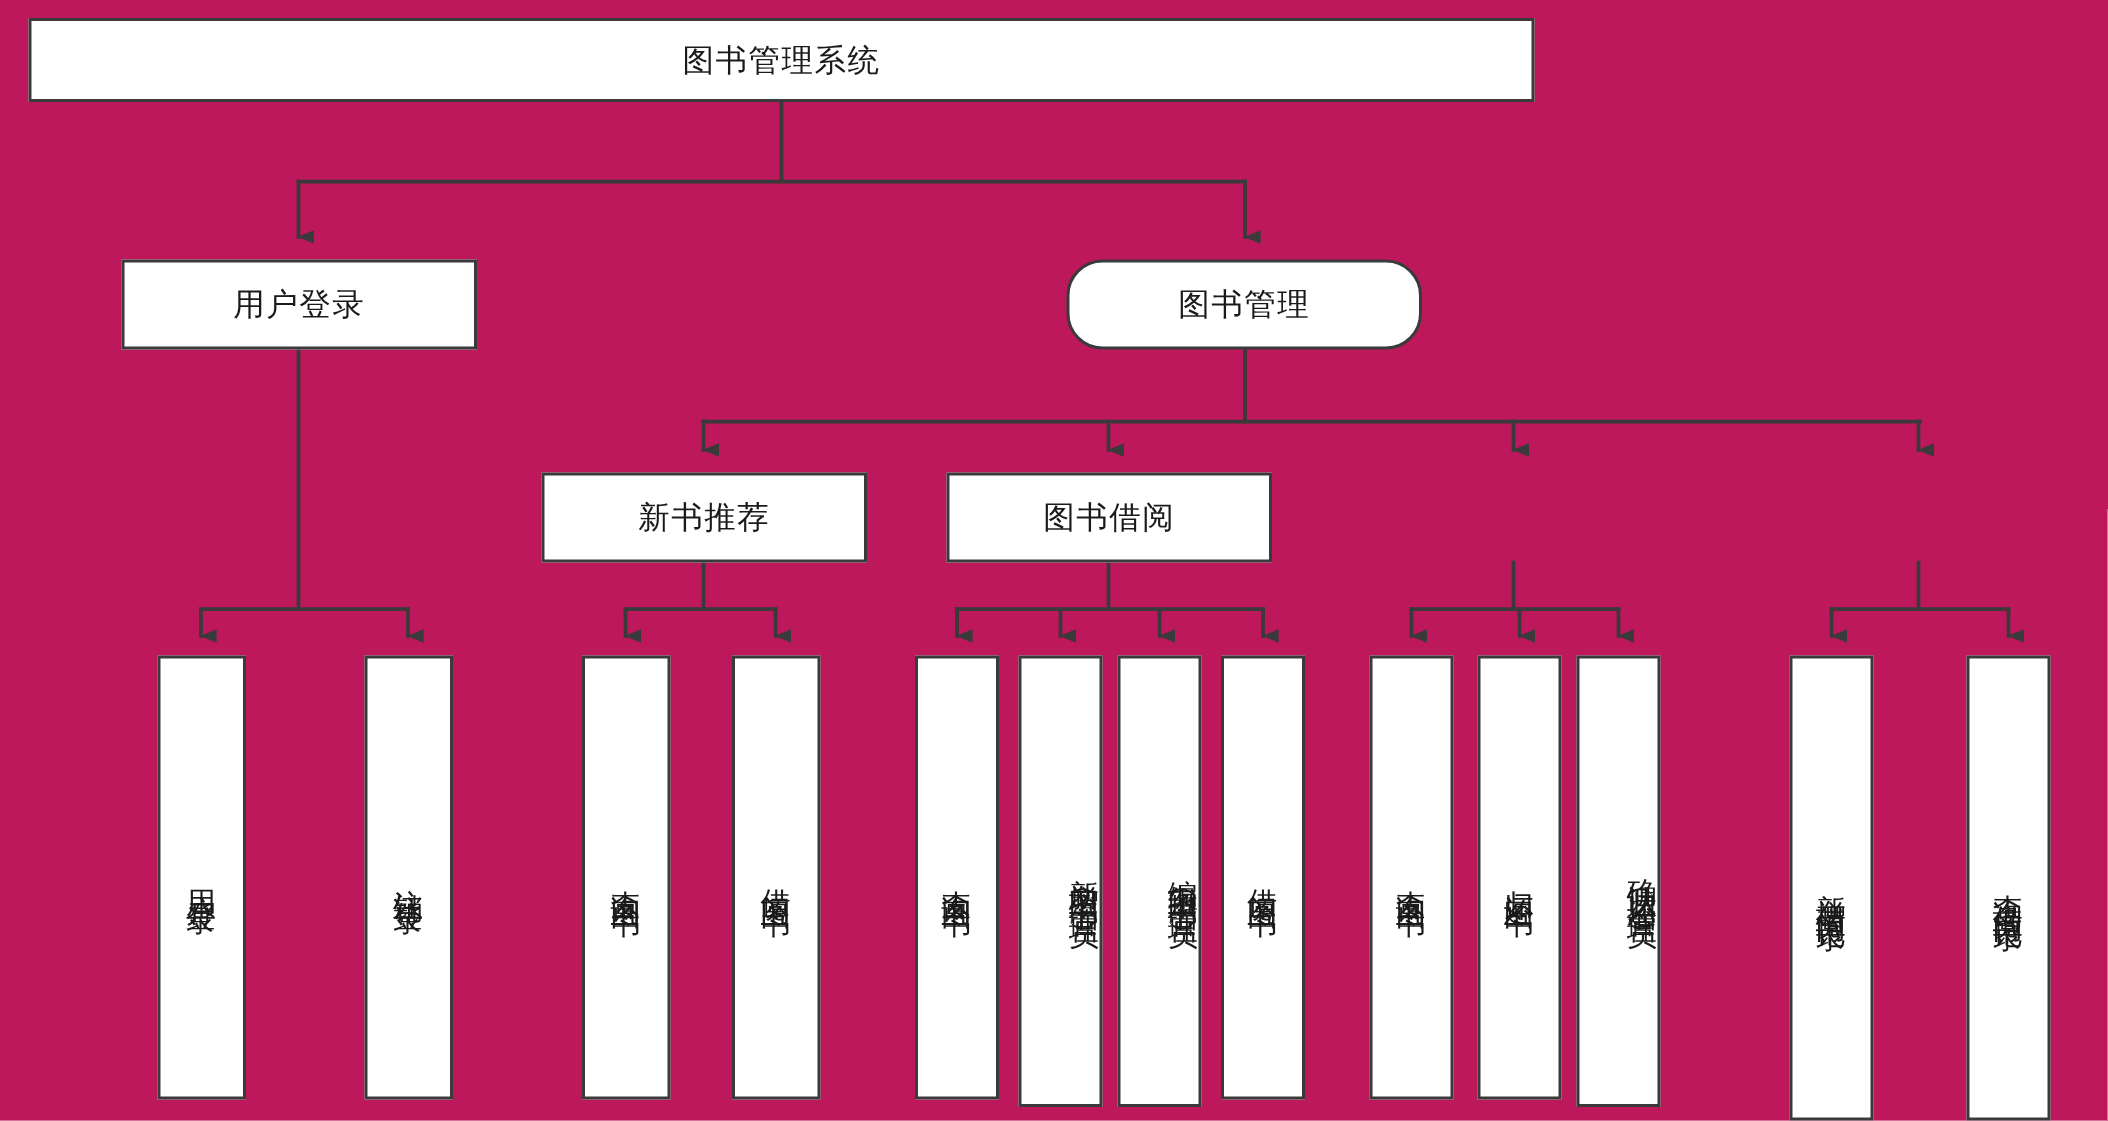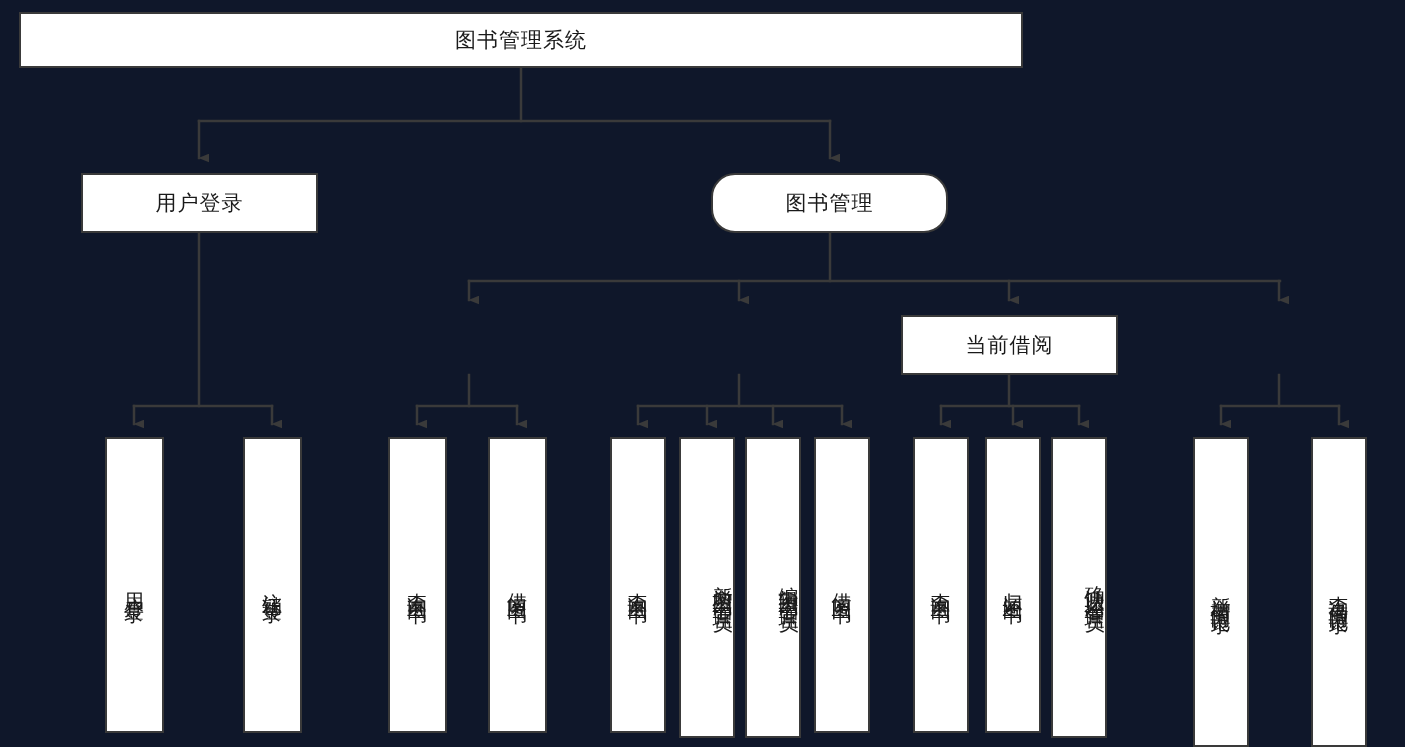--- a/index.html
+++ b/index.html
@@ -11,21 +11,21 @@
     width: 1405px;
     height: 747px;
     font-family: "DejaVu Sans", "Liberation Sans", sans-serif;
     overflow: hidden;
     position: relative;
   }
   #diagram-root {
     position: relative;
     width: 1405px;
     height: 747px;
-    background: #0f172a;
+    background: #be185d;
   }
   svg.edges {
     position: absolute;
     left: 0;
     top: 0;
     width: 1405px;
     height: 747px;
     pointer-events: none;
   }
   .node {
@@ -131,25 +131,28 @@
   </div>
 
   <div class="node h-node" style="left:81px; top:173px; width:237px; height:60px;">
     <span class="node-label">用户登录</span>
   </div>
 
   <div class="node h-node" style="left:711px; top:173px; width:237px; height:60px;border-radius:24px;">
     <span class="node-label">图书管理</span>
   </div>
 
-
-
-  <div class="node h-node" style="left:901px; top:315px; width:217px; height:60px;">
-    <span class="node-label">当前借阅</span>
-  </div>
+  <div class="node h-node" style="left:361px; top:315px; width:217px; height:60px;">
+    <span class="node-label">新书推荐</span>
+  </div>
+
+  <div class="node h-node" style="left:631px; top:315px; width:217px; height:60px;">
+    <span class="node-label">图书借阅</span>
+  </div>
+
 
 
   <div class="node v-node" style="left:105px; top:437px; width:59px; height:296px;">
     <span class="node-label">用户登录</span>
   </div>
 
   <div class="node v-node" style="left:243px; top:437px; width:59px; height:296px;">
     <span class="node-label">注销登录</span>
   </div>
 

